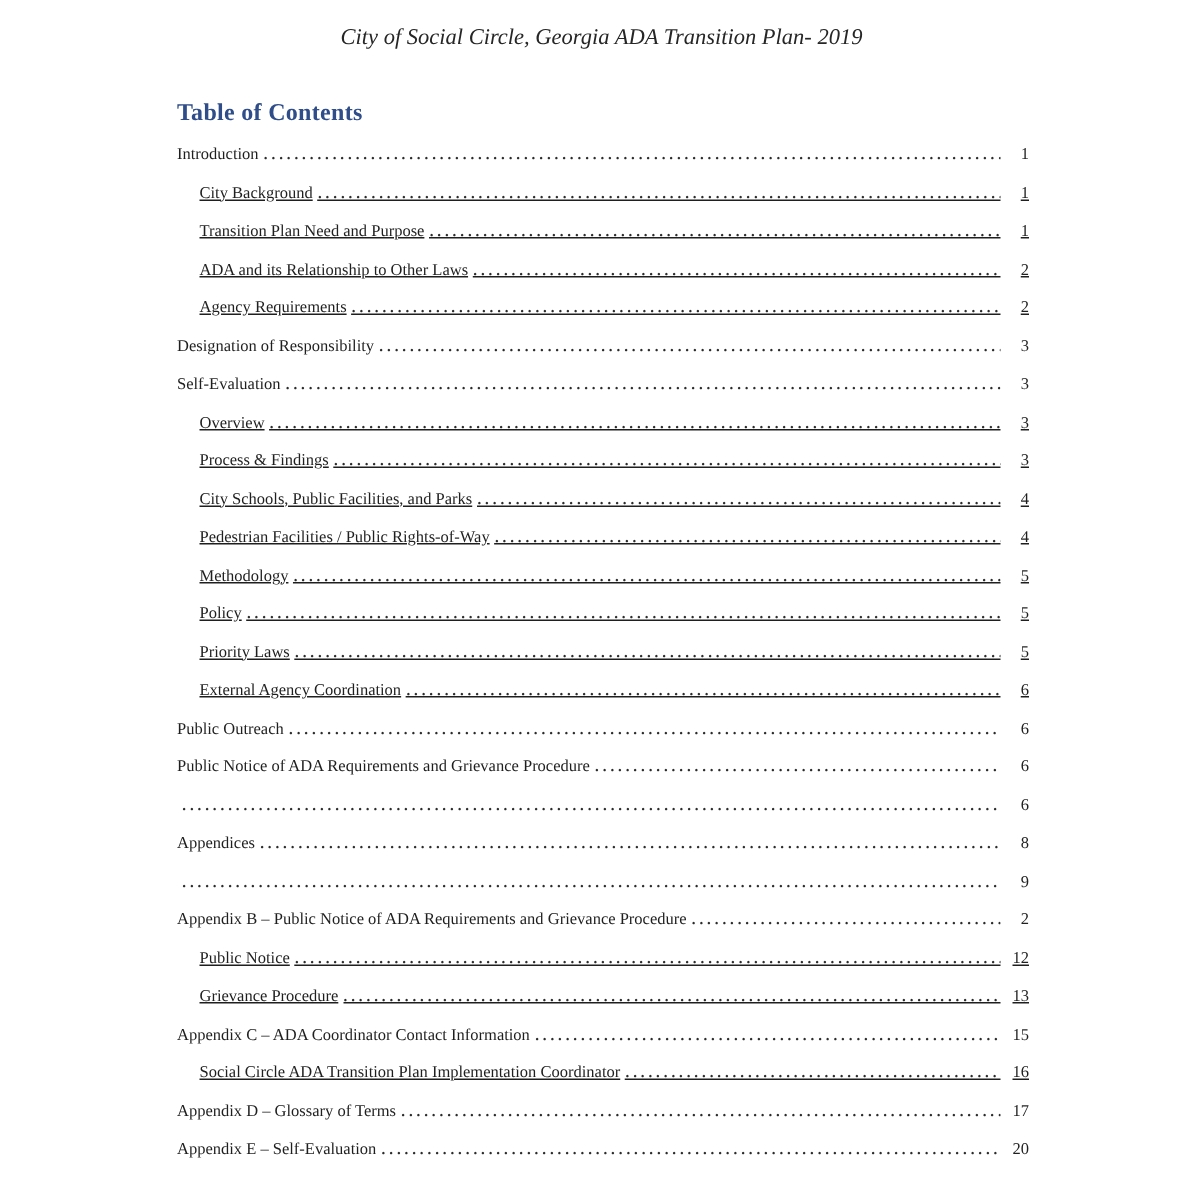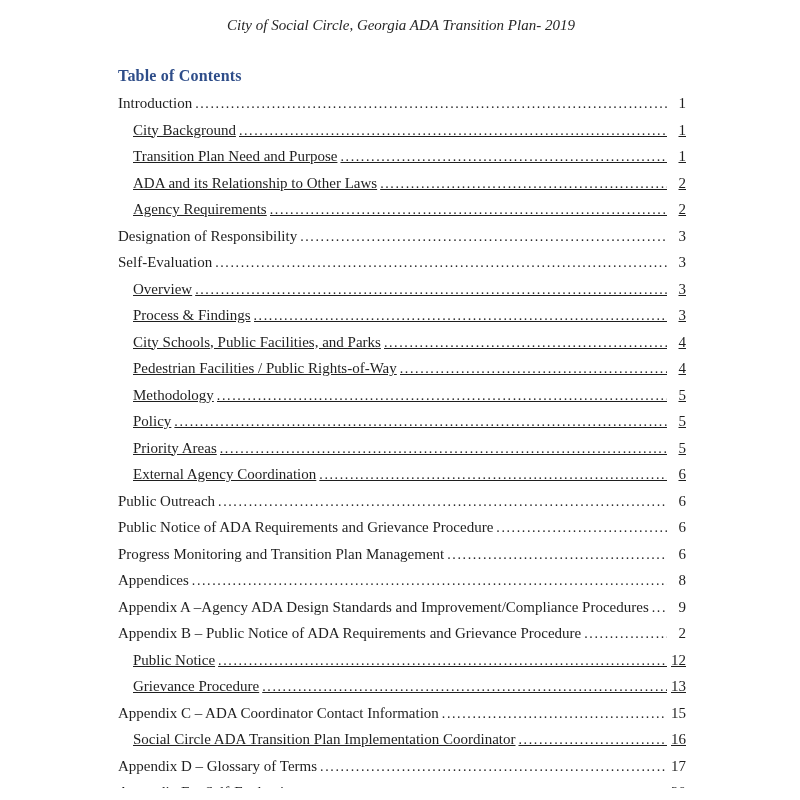--- a/index.html
+++ b/index.html
@@ -29,21 +29,21 @@
   }
   .toc-title {
     margin: 30px 0 8px 0;
     font-size: 16px;
     line-height: 22px;
     font-weight: bold;
     color: #2e4d89;
     letter-spacing: 0.2px;
   }
   .toc-list {
-    font-size: 15px;
+    font-size: 11px;
   }
   .toc-row {
     display: flex;
     align-items: baseline;
     line-height: 16.5px;
     margin-bottom: 9px;
     white-space: nowrap;
   }
   .toc-row.lvl2 { padding-left: 15px; text-decoration: underline; }
   .toc-label {
@@ -136,51 +136,49 @@
         <span class="toc-label">Methodology</span>
         <span class="dots"></span>
         <span class="toc-page">5</span>
       </div>
       <div class="toc-row lvl2">
         <span class="toc-label">Policy</span>
         <span class="dots"></span>
         <span class="toc-page">5</span>
       </div>
       <div class="toc-row lvl2">
-        <span class="toc-label">Priority Areas</span>
+        <span class="toc-label">Priority Laws</span>
         <span class="dots"></span>
         <span class="toc-page">5</span>
       </div>
       <div class="toc-row lvl2">
         <span class="toc-label">External Agency Coordination</span>
         <span class="dots"></span>
         <span class="toc-page">6</span>
       </div>
       <div class="toc-row lvl1">
         <span class="toc-label">Public Outreach</span>
         <span class="dots"></span>
         <span class="toc-page">6</span>
       </div>
       <div class="toc-row lvl1">
         <span class="toc-label">Public Notice of ADA Requirements and Grievance Procedure</span>
         <span class="dots"></span>
         <span class="toc-page">6</span>
       </div>
       <div class="toc-row lvl1">
-        <span class="toc-label">Progress Monitoring and Transition Plan Management</span>
         <span class="dots"></span>
         <span class="toc-page">6</span>
       </div>
       <div class="toc-row lvl1">
         <span class="toc-label">Appendices</span>
         <span class="dots"></span>
         <span class="toc-page">8</span>
       </div>
       <div class="toc-row lvl1">
-        <span class="toc-label">Appendix A –Agency ADA Design Standards and Improvement/Compliance Procedures</span>
         <span class="dots"></span>
         <span class="toc-page">9</span>
       </div>
       <div class="toc-row lvl1">
         <span class="toc-label">Appendix B – Public Notice of ADA Requirements and Grievance Procedure</span>
         <span class="dots"></span>
         <span class="toc-page">2</span>
       </div>
       <div class="toc-row lvl2">
         <span class="toc-label">Public Notice</span>

